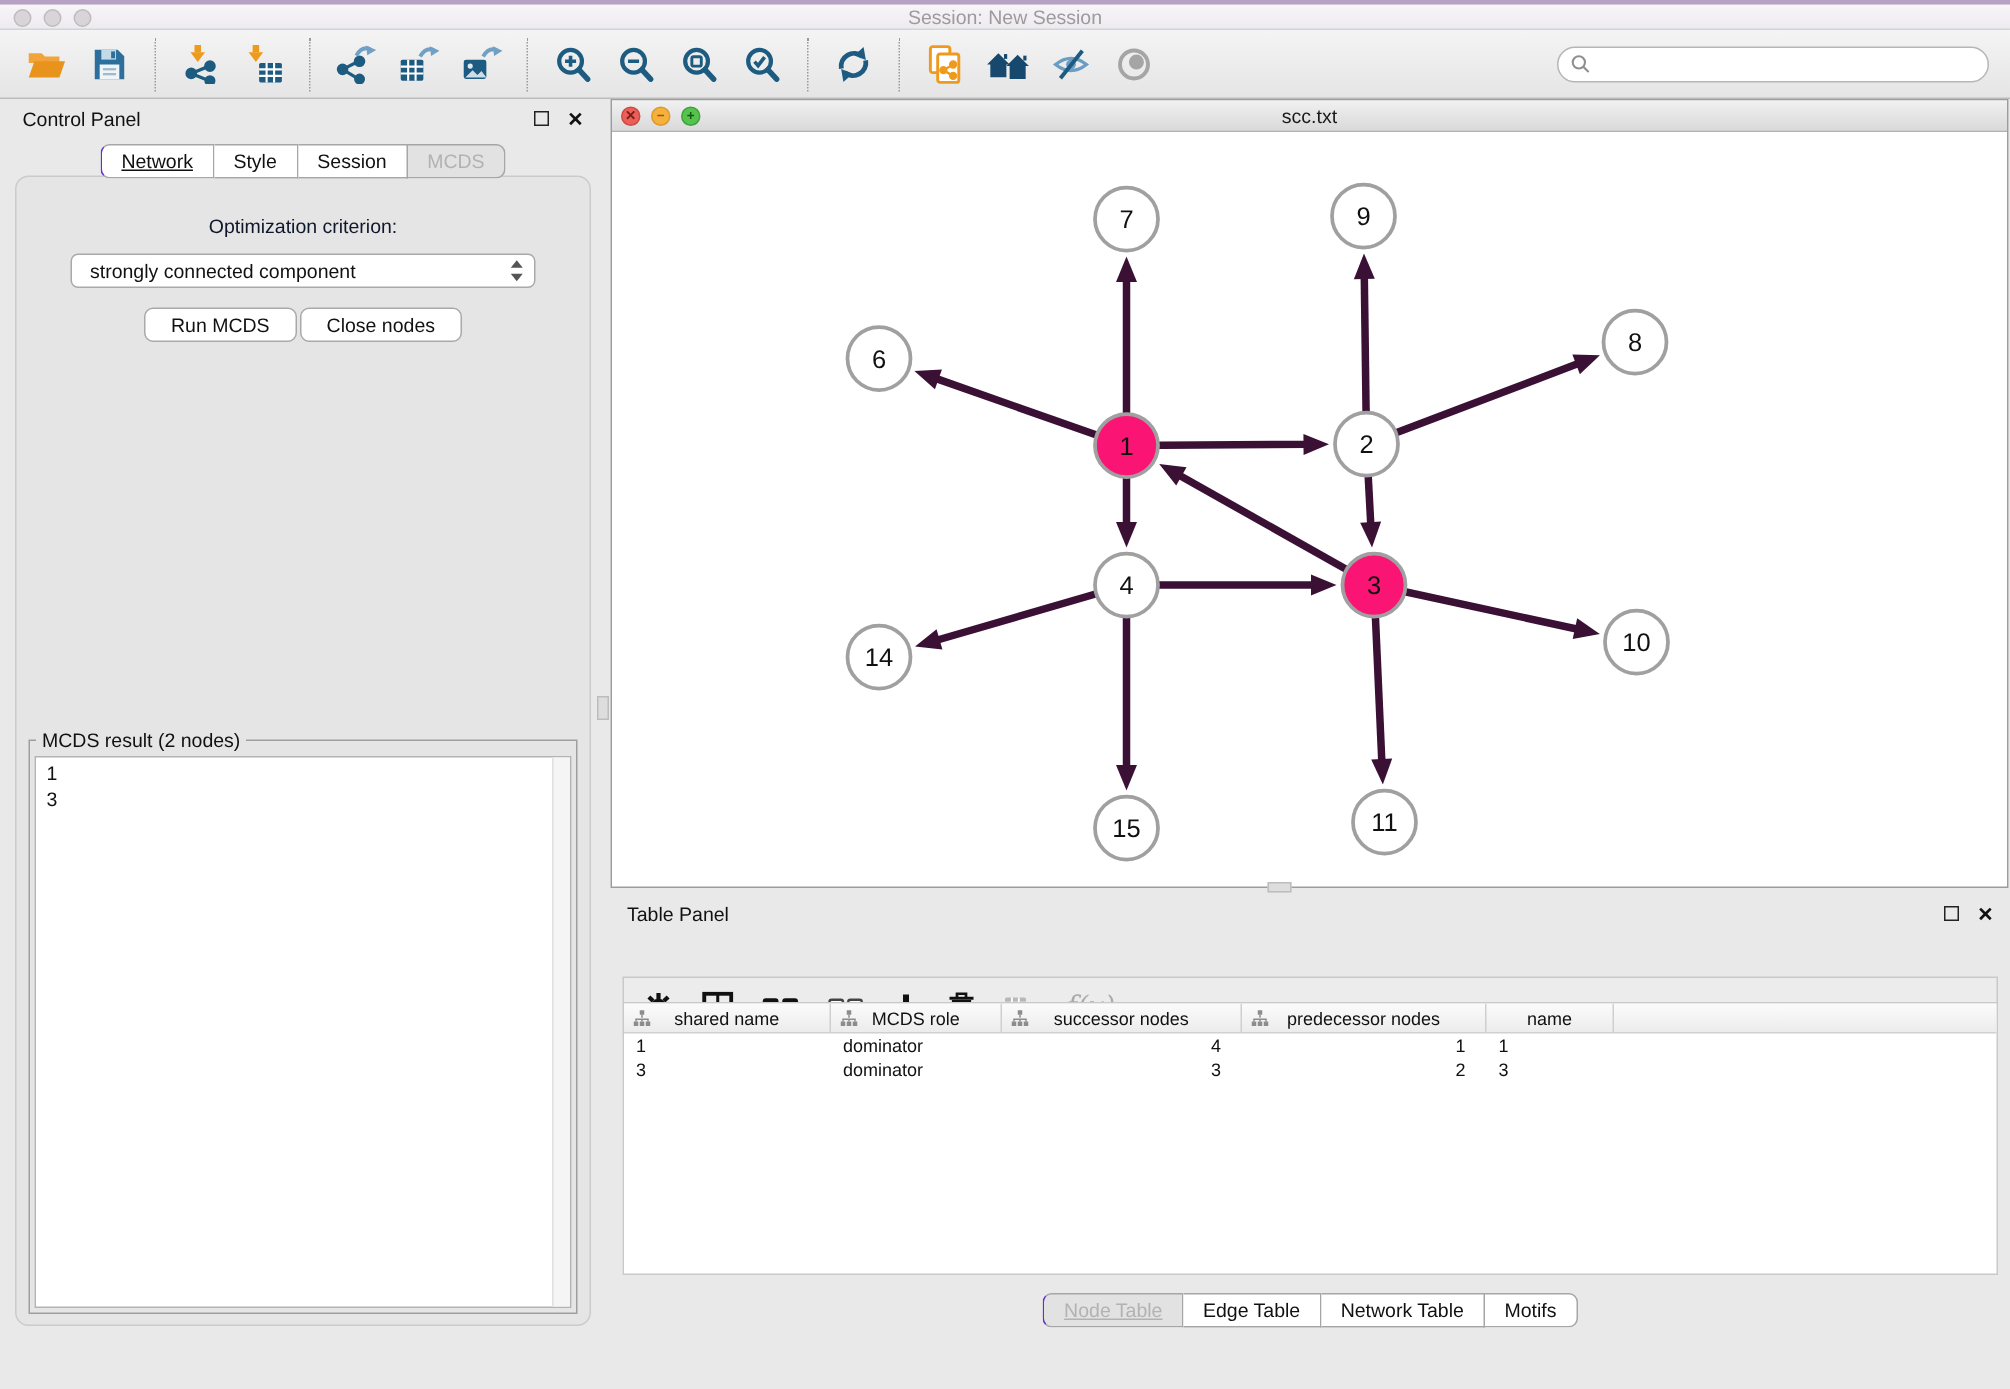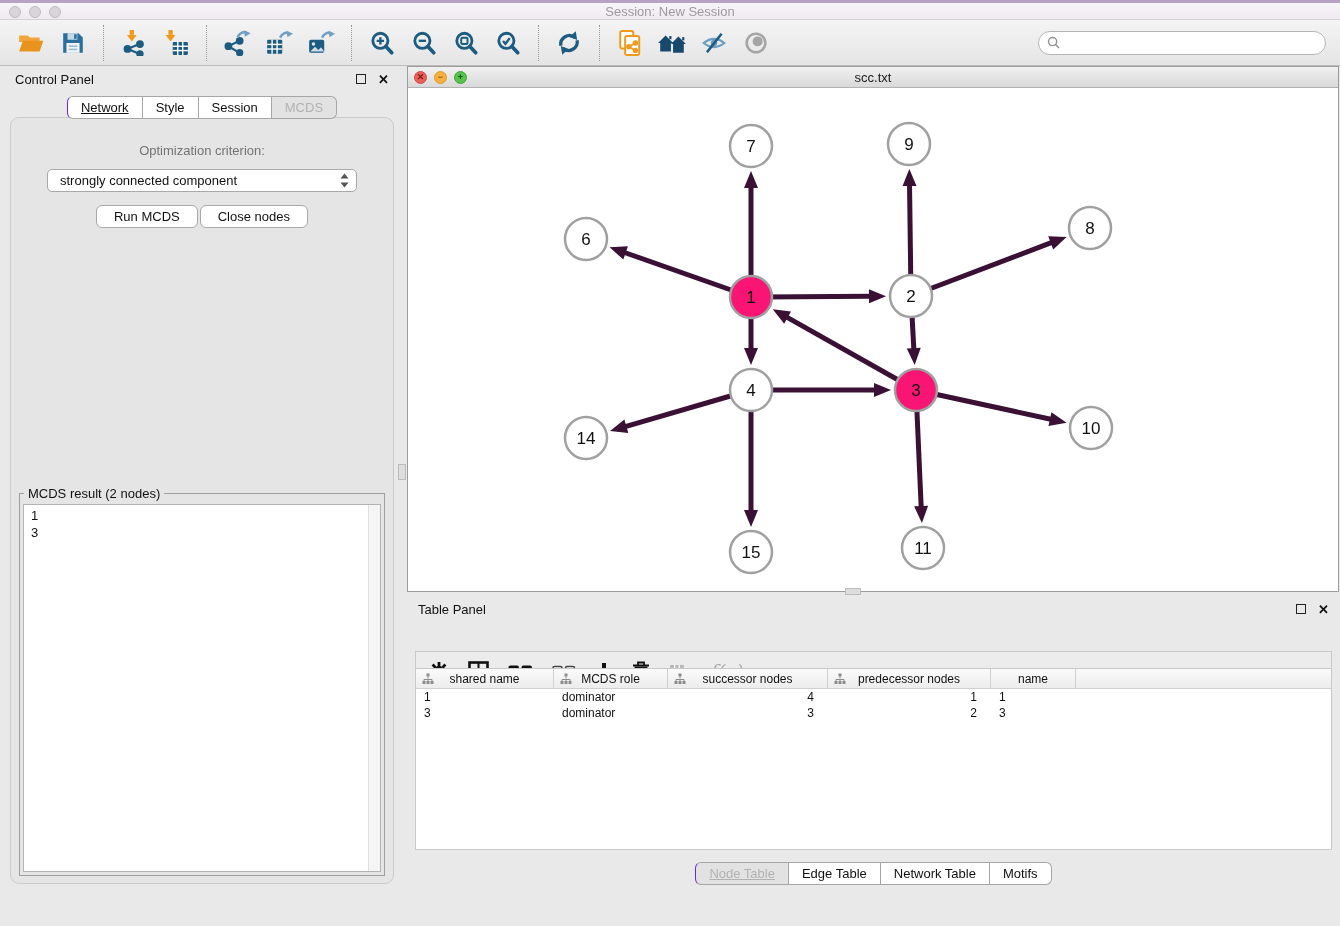--- a/index.html
+++ b/index.html
@@ -34,21 +34,21 @@
   .tab { font-size:13px; padding:3px 13px; background:#fff; border:1px solid #a6a6a6; border-left:none; color:#111; cursor:default; }
   .tab:first-child { border-left:1px solid #6d28d9; border-radius:6px 0 0 6px;text-decoration:underline; }
   .tab:last-child { border-radius:0 6px 6px 0; }
   .tab.selected { background:#e2e2e2; color:#b2b2b2; }
 
   
   .control-panel { position:absolute; left:4px; top:66px; width:396px; height:824px; }
   .cp-tabs { position:absolute; top:30px; left:0; right:0; display:flex; justify-content:center; z-index:2; }
   .cp-content { position:absolute; top:51px; left:6px; right:6px; bottom:6px;
     background:#e5e5e5; border:1px solid #cbcbcb; border-radius:9px; }
-  .opt-label { text-align:center; margin-top:25px; font-size:13px; color:#737373; }
+  .opt-label { text-align:center; margin-top:25px; font-size:13px; color:#0f172a; }
   .dropdown { margin:11px auto 0; width:310px; height:23px; background:#fff; border:1px solid #a9a9a9;
     border-radius:5px; display:flex; align-items:center; padding:0 7px 0 12px; font-size:13px; color:#111; }
   .dropdown .val { flex:1; }
   .cp-buttons { display:flex; justify-content:center; gap:2px; margin-top:13px; }
   .cp-buttons button { font-size:13px; height:23px; padding:0 17px; background:#fff; border:1px solid #a9a9a9;
     border-radius:6px; font-family:inherit; color:#111; }
   .result-box { position:absolute; left:8px; right:8px; top:375px; bottom:7px; border:1px solid #9f9f9f; }
   .result-legend { position:absolute; top:-8px; left:4px; background:#e5e5e5; padding:0 4px; font-size:13px; color:#111; }
   .result-inner { position:absolute; left:3px; right:3px; top:10px; bottom:3px; background:#fff; border:1px solid #b3b3b3; }
   .result-text { position:absolute; left:0; top:0; right:14px; bottom:0; white-space:pre; font-size:13px;

